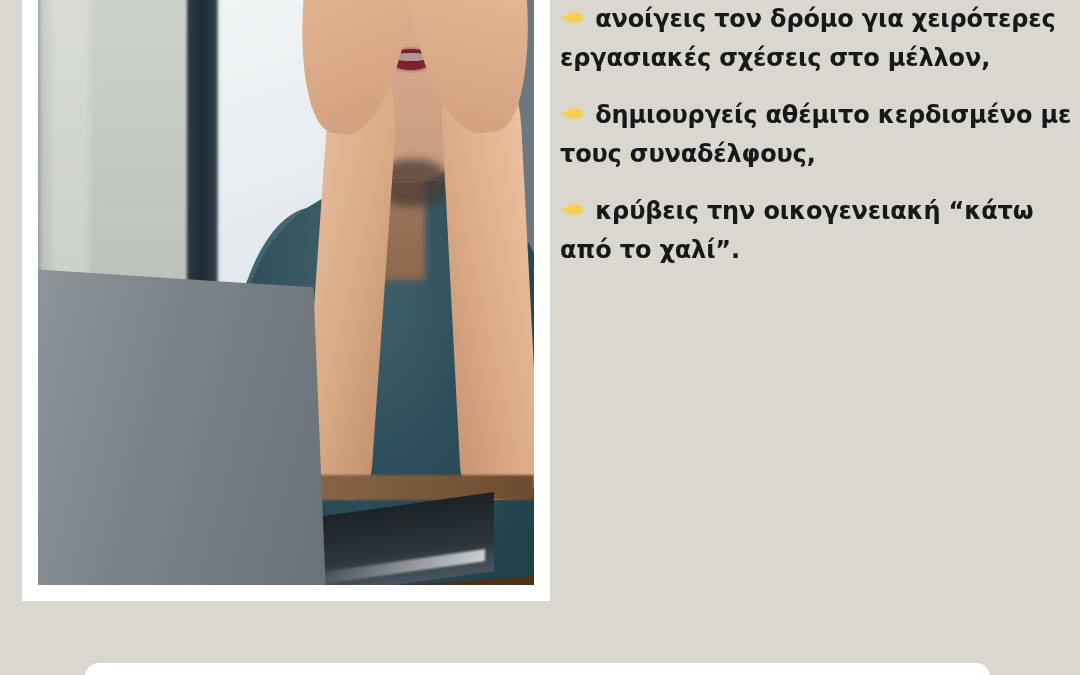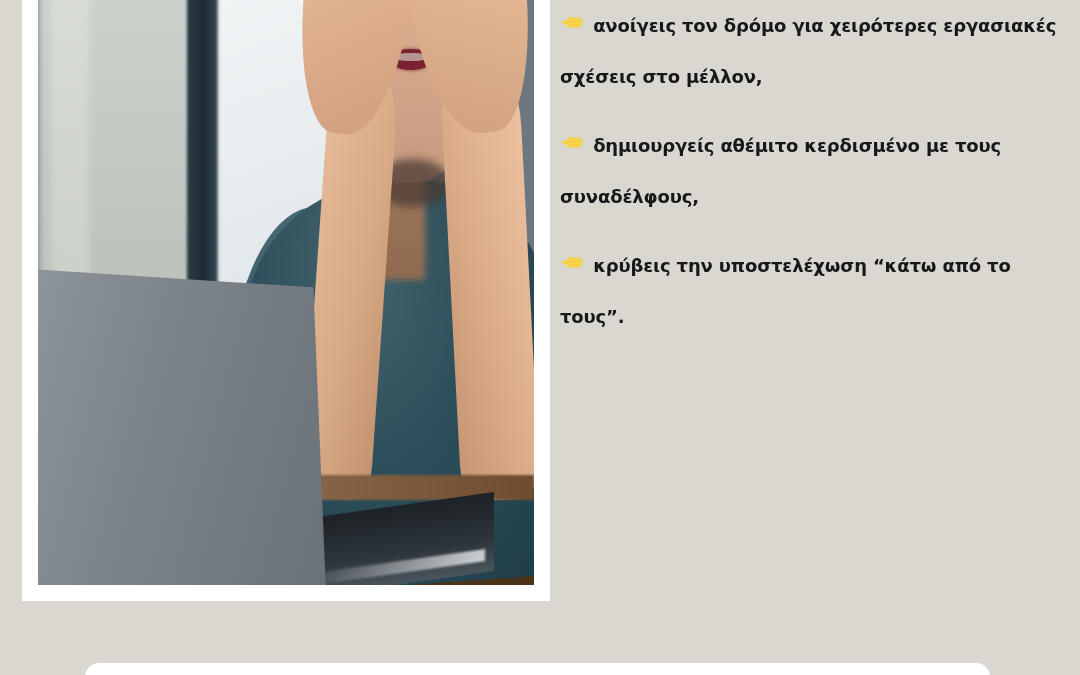--- a/index.html
+++ b/index.html
@@ -162,22 +162,22 @@
     top:0;
     width:512px;
     height:602px;
     padding-top:0;
   }
 
   .bullet-block {
     color:#17181a;
     font-family:"DejaVu Sans", sans-serif;
     font-weight:bold;
-    font-size:18px;
-    line-height:51px;
+    font-size:24px;
+    line-height:39px;
     letter-spacing:-0.15px;
     margin:0 0 18px 0;
     text-indent:0;
   }
 
   .hand-icon {
     display:inline-block;
     color:#f7d14a;
     font-size:25px;
     line-height:1;
@@ -249,21 +249,21 @@
     <span>δημιουργείς αθέμιτο κερδισμένο με τους συναδέλφους,</span>
   </p>
 
 
   <p class="bullet-block">
     <span class="hand-icon">
       <svg width="25" height="25" viewBox="0 0 24 24" aria-hidden="true">
         <path d="M3.2 10.6c-.9 0-1.6.7-1.6 1.5s.7 1.5 1.6 1.5h4.1c-.5.5-.8 1-.8 1.6 0 .9.8 1.6 1.8 1.6h8.1c3 0 5.3-1.9 5.3-4.8 0-2.9-2.3-4.8-5.3-4.8H8.3c-1 0-1.8.7-1.8 1.6 0 .6.3 1.2.8 1.6H3.2z" fill="#f7d14a"></path>
       </svg>
     </span>
-    <span>κρύβεις την υποστελέχωση “κάτω από το τους”.</span>
+    <span>κρύβεις την οικογενειακή “κάτω από το χαλί”.</span>
   </p>
 
 
 </div>
 
 <div id="bottom-card">
   <span></span>
 </div>
 
 </body></html>

